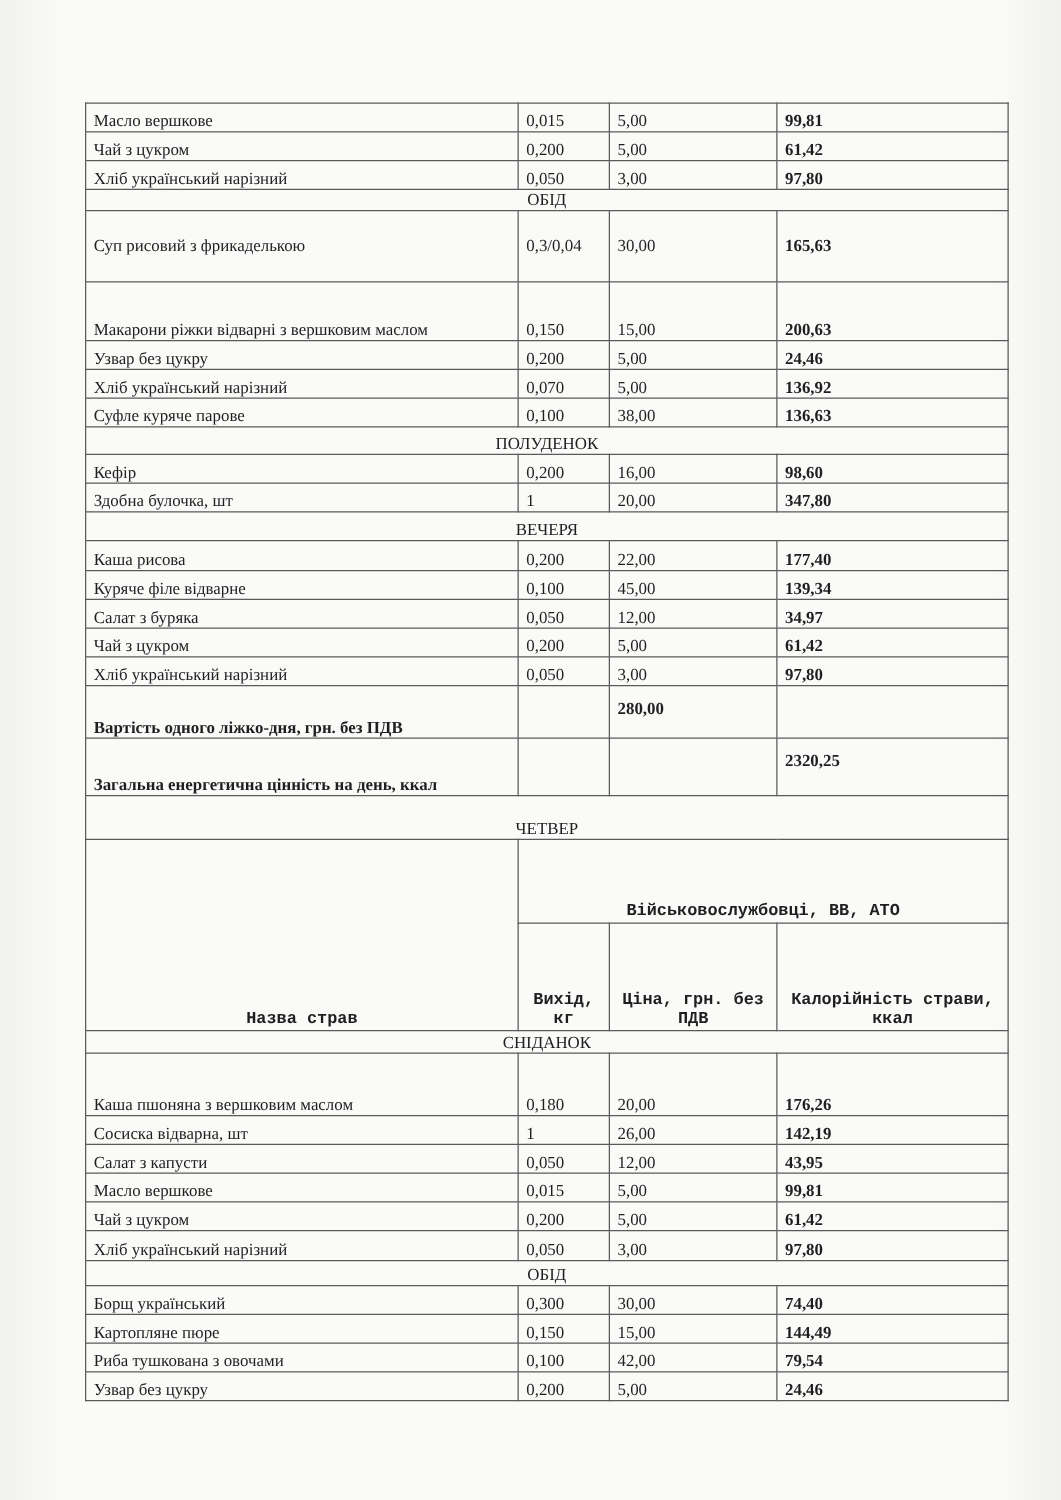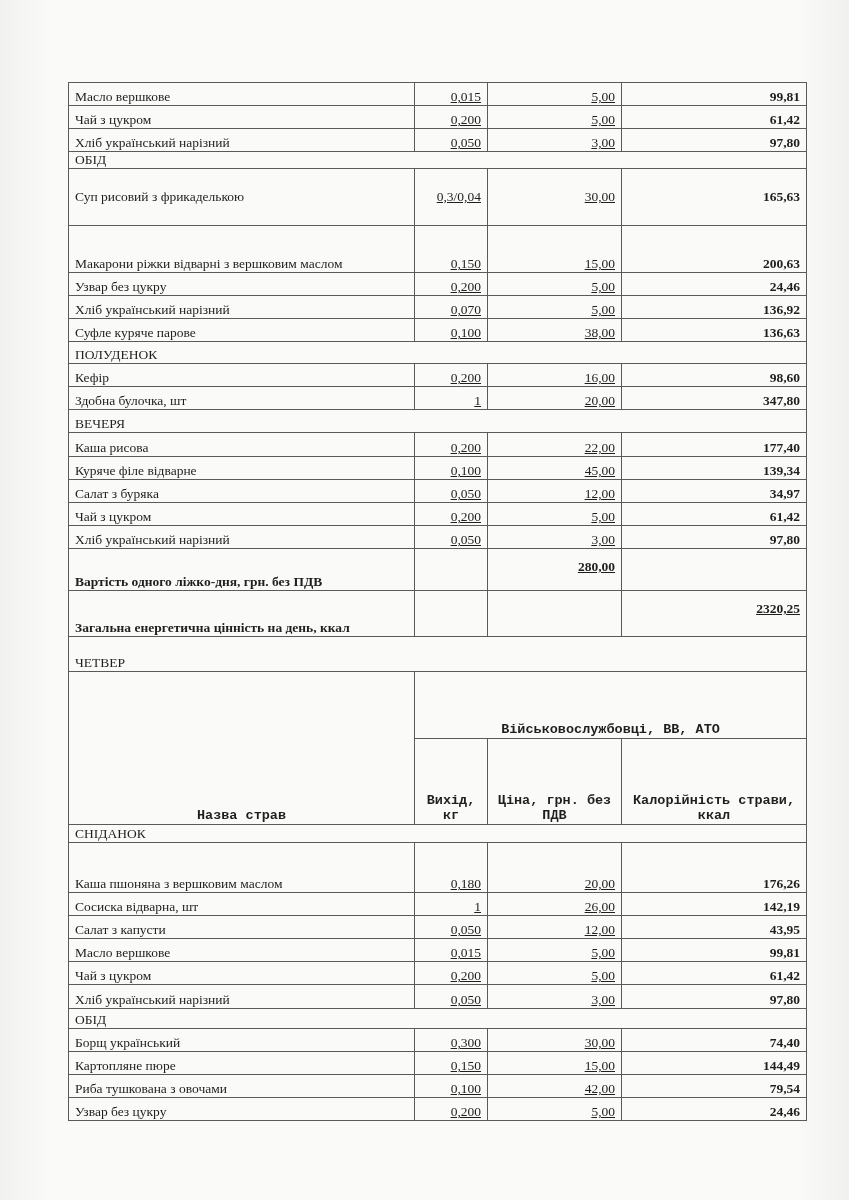--- a/index.html
+++ b/index.html
@@ -3,23 +3,23 @@
 <meta charset="utf-8">
 <style>
   html, body { margin:0; padding:0; }
   body { width:849px; height:1200px; background:#f7f7f6; position:relative; overflow:hidden;
          font-family:"Liberation Serif", "DejaVu Serif", serif; color:#1f1f1f; }
   .page { position:absolute; left:0; top:0; width:849px; height:1200px;
           background:linear-gradient(90deg,#f1f1ef 0%,#fafaf9 6%,#fafaf9 94%,#f0f0ee 100%); }
   table.menu { position:absolute; left:68px; top:82px; width:738px; border-collapse:collapse; table-layout:fixed; }
   table.menu td { border:1.3px solid #5a5a5a; padding:0 6px 1px 6px; font-size:13.5px; vertical-align:bottom; line-height:15px; }
   td.name { text-align:left; }
-  td.num { text-align:right;text-decoration:underline; }
-  td.kcal { text-align:right; font-weight:bold; }
-  td.section { vertical-align:middle; }
+  td.num { text-align:left; }
+  td.kcal { text-align:left; font-weight:bold; }
+  td.section { text-align:center; vertical-align:middle; }
   td.bold { font-weight:bold; }
   td.hdr { font-weight:bold; text-align:center; vertical-align:middle;font-family:Liberation Mono, monospace; }
   col.c1 { width:346px; } col.c2 { width:73px; } col.c3 { width:134px; } col.c4 { width:185px; }
   .mid { vertical-align:middle !important; }
   .top-pad { vertical-align:top !important; padding-top:10px !important; }
 </style>
 </head>
 <body>
 
 <div class="page">

